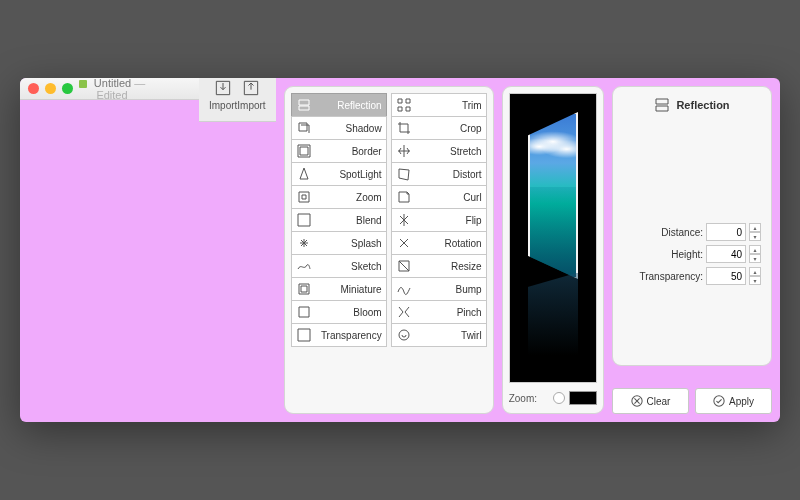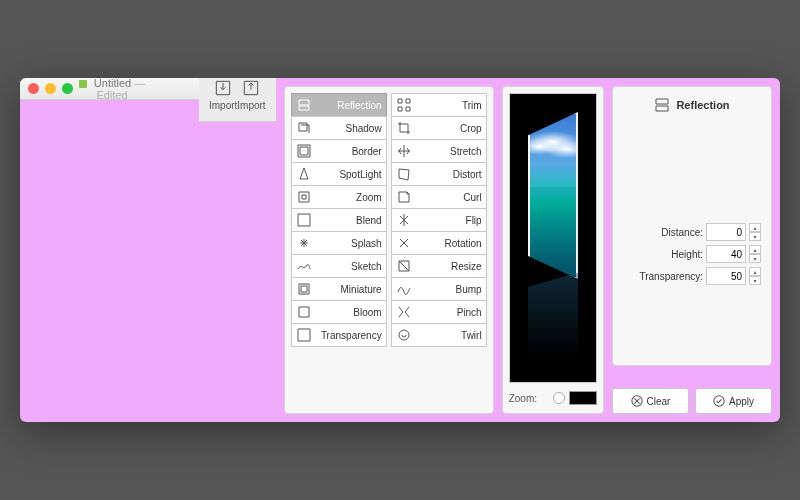--- a/index.html
+++ b/index.html
@@ -9,21 +9,21 @@
 .traffic { display: flex; gap: 6px; }
 .tl { width: 11px; height: 11px; border-radius: 50%; }
 .tl.r { background: #ff5f57; } .tl.y { background: #febc2e; } .tl.g { background: #28c840; }
 .title { flex: 1; text-align: center; color: #777; font-size: 11px; }
 .title .mod { color: #b0b0b0; }
 .doc-dot { width: 8px; height: 8px; background: #8bc34a; display: inline-block; border-radius: 1px; margin-right: 4px; vertical-align: middle; }
 .toolbar { height: 44px; background: #ececec; border-bottom: 1px solid #d0d0d0; display: flex; padding: 0 10px; justify-content: space-between; }
 .tbtn { display: flex; flex-direction: column; align-items: center; gap: 2px; font-size: 10px; color: #555; cursor: default; }
 .tbtn svg { width: 20px; height: 20px; stroke: #555; fill: none; stroke-width: 1.2; }
 .body { flex: 1; display: flex; gap: 8px; padding: 8px; }
-.panel { background: #f7f7f7; border: 1px solid #d5d5d5; border-radius: 4px; }
+.panel { background: #f7f7f7; border: 1px solid #d5d5d5; border-radius: 9px; }
 .left { width: 210px; padding: 6px; display: flex; gap: 4px; }
 .col { flex: 1; display: flex; flex-direction: column; }
 .tool { height: 24px; border: 1px solid #c8c8c8; background: #fff; display: flex; align-items: center; gap: 4px; padding: 0 4px; font-size: 10px; color: #333; margin-bottom: -1px; cursor: default; }
 .tool.sel { background: #b8b8b8; color: #fff; border-color: #a0a0a0; }
 .tool .ic { width: 16px; height: 16px; display: flex; align-items: center; justify-content: center; flex-shrink: 0; }
 .tool .ic svg { width: 14px; height: 14px; stroke: #555; fill: none; stroke-width: 1; }
 .tool.sel .ic svg { stroke: #fff; }
 .tool .lbl { flex: 1; text-align: right; }
 .center { flex: 1; display: flex; flex-direction: column; padding: 6px; }
 .canvas { flex: 1; background: #000; border: 1px solid #ccc; position: relative; overflow: hidden; }

